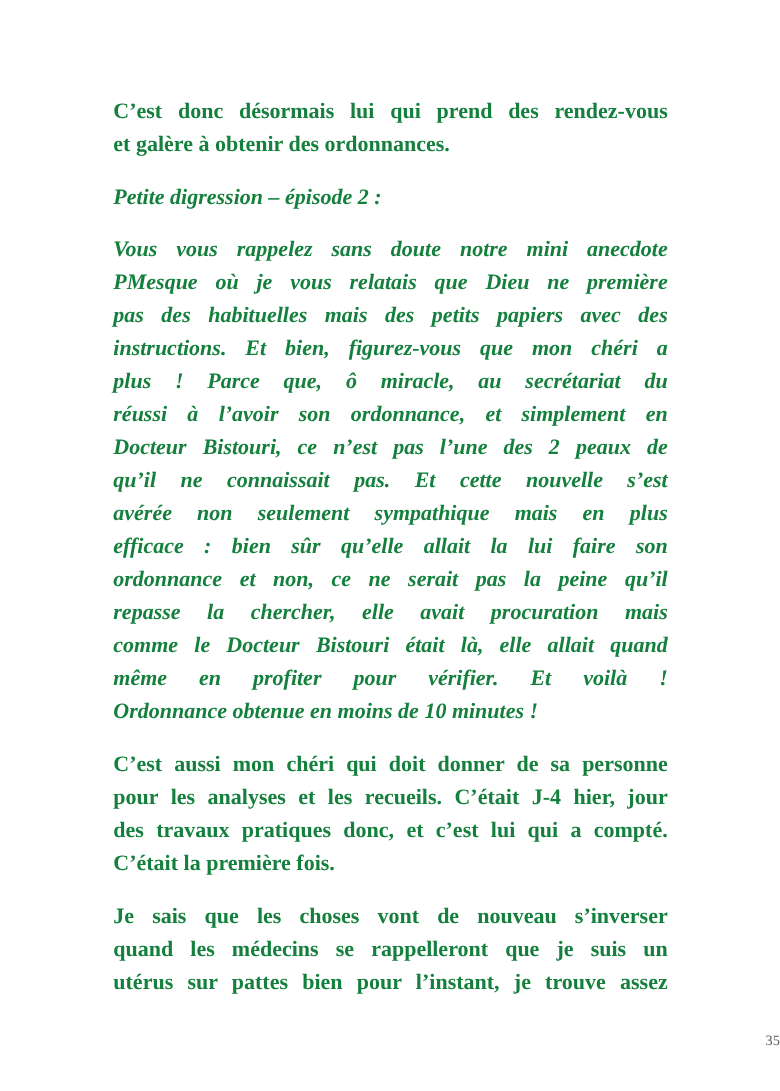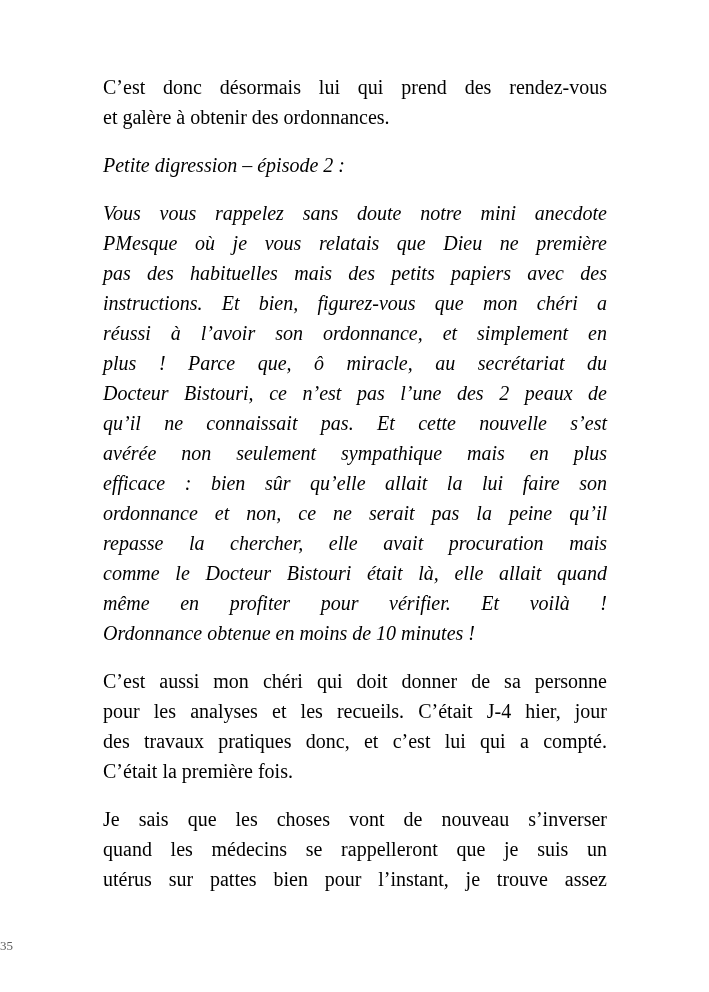--- a/index.html
+++ b/index.html
@@ -10,23 +10,24 @@
     width: 709px;
     height: 992px;
     background: #ffffff;
     position: relative;
     overflow: hidden;
     font-family: "Liberation Serif", "DejaVu Serif", serif;
   }
   .text-block {
     position: absolute;
     left: 103px;
-    top: 72px;
+    top: 86px;
     width: 504px;
-    color: #000000;
+    color: #15803d;
+    font-weight: bold;
   }
   .paragraph {
     margin: 0 0 18px 0;
     font-size: 20px;
     line-height: 30px;
   }
   .paragraph.italic {
     font-style: italic;
   }
   .line {
@@ -34,21 +35,21 @@
     text-align-last: justify;
   }
   .line.last {
     text-align-last: left;
   }
   .page-number {
     position: absolute;
     left: 0;
     right: 0;
     top: 938px;
-    text-align: left;
+    text-align: right;
     font-size: 13px;
     line-height: 16px;
     color: #5c5c5c;
     font-family: "Liberation Serif", "DejaVu Serif", serif;
   }
 </style>
 </head>
 <body>
 
 <main class="text-block">
@@ -57,22 +58,22 @@
       <div class="line last">et galère à obtenir des ordonnances.</div>
     </div>
   <div class="paragraph italic">
       <div class="line last">Petite digression – épisode 2 :</div>
     </div>
   <div class="paragraph italic">
       <div class="line">Vous vous rappelez sans doute notre mini anecdote</div>
       <div class="line">PMesque  où je vous relatais que Dieu ne première</div>
       <div class="line">pas des habituelles mais des petits papiers avec des</div>
       <div class="line">instructions. Et bien, figurez-vous que mon chéri a</div>
+      <div class="line">plus ! Parce que, ô miracle, au secrétariat du</div>
       <div class="line">réussi à l’avoir son ordonnance, et simplement en</div>
-      <div class="line">plus ! Parce que, ô miracle, au secrétariat du</div>
       <div class="line">Docteur Bistouri, ce n’est pas l’une des 2 peaux de</div>
       <div class="line">qu’il ne connaissait pas. Et cette nouvelle s’est</div>
       <div class="line">avérée non seulement sympathique mais en plus</div>
       <div class="line">efficace :  bien sûr qu’elle allait la lui faire son</div>
       <div class="line">ordonnance et non, ce ne serait pas la peine qu’il</div>
       <div class="line">repasse la chercher, elle avait procuration mais</div>
       <div class="line">comme le Docteur Bistouri était là, elle allait quand</div>
       <div class="line">même en profiter pour vérifier. Et voilà !</div>
       <div class="line last">Ordonnance obtenue en moins de 10 minutes !</div>
     </div>

